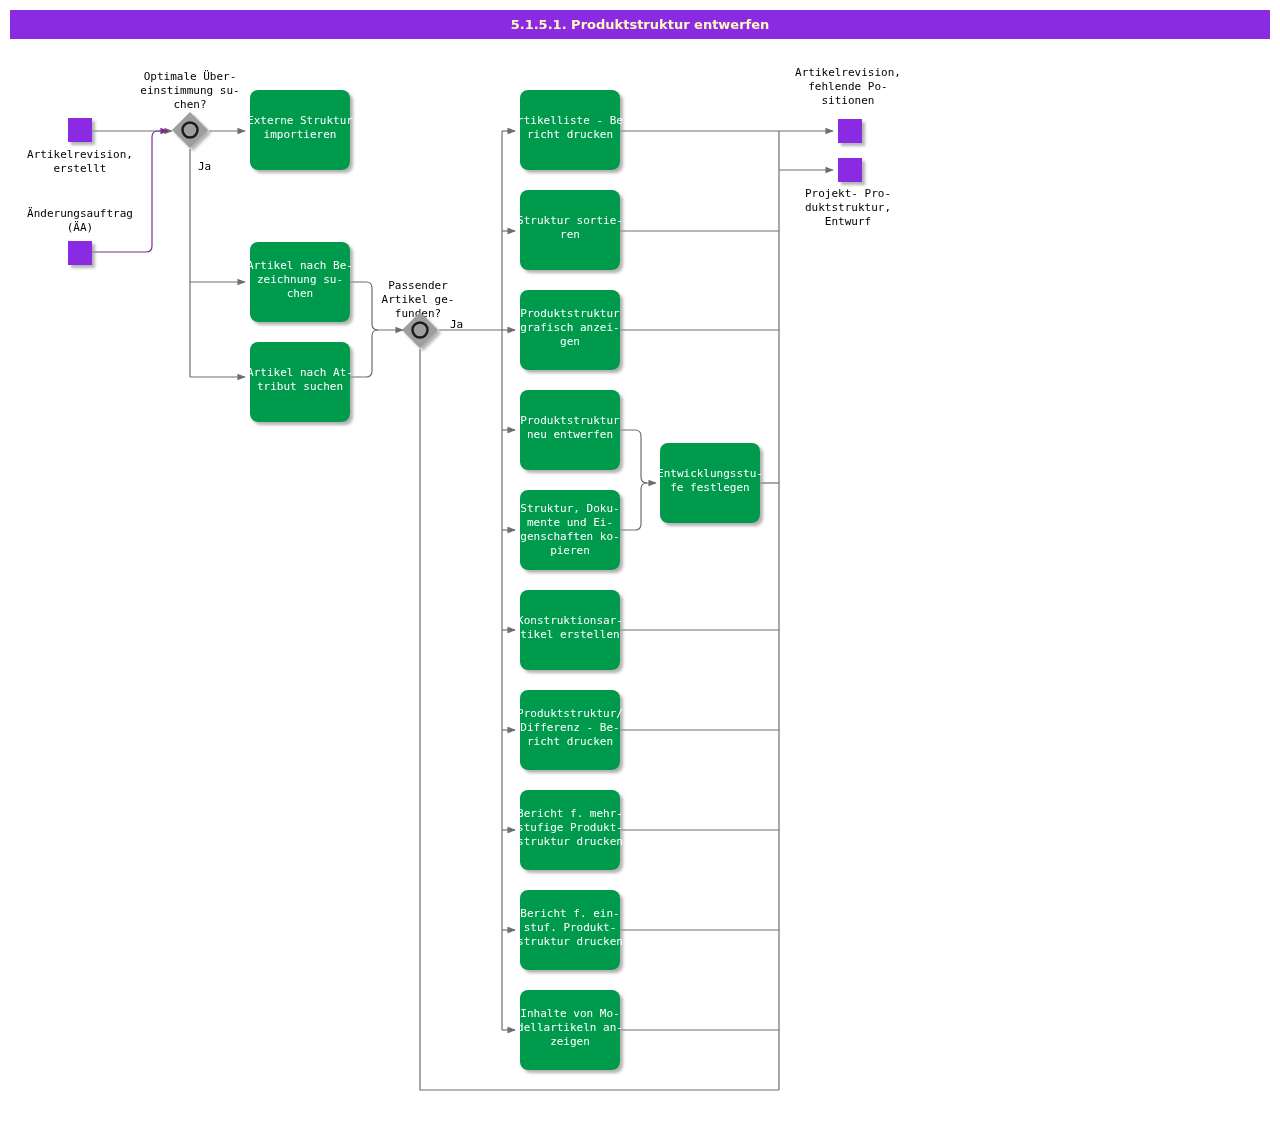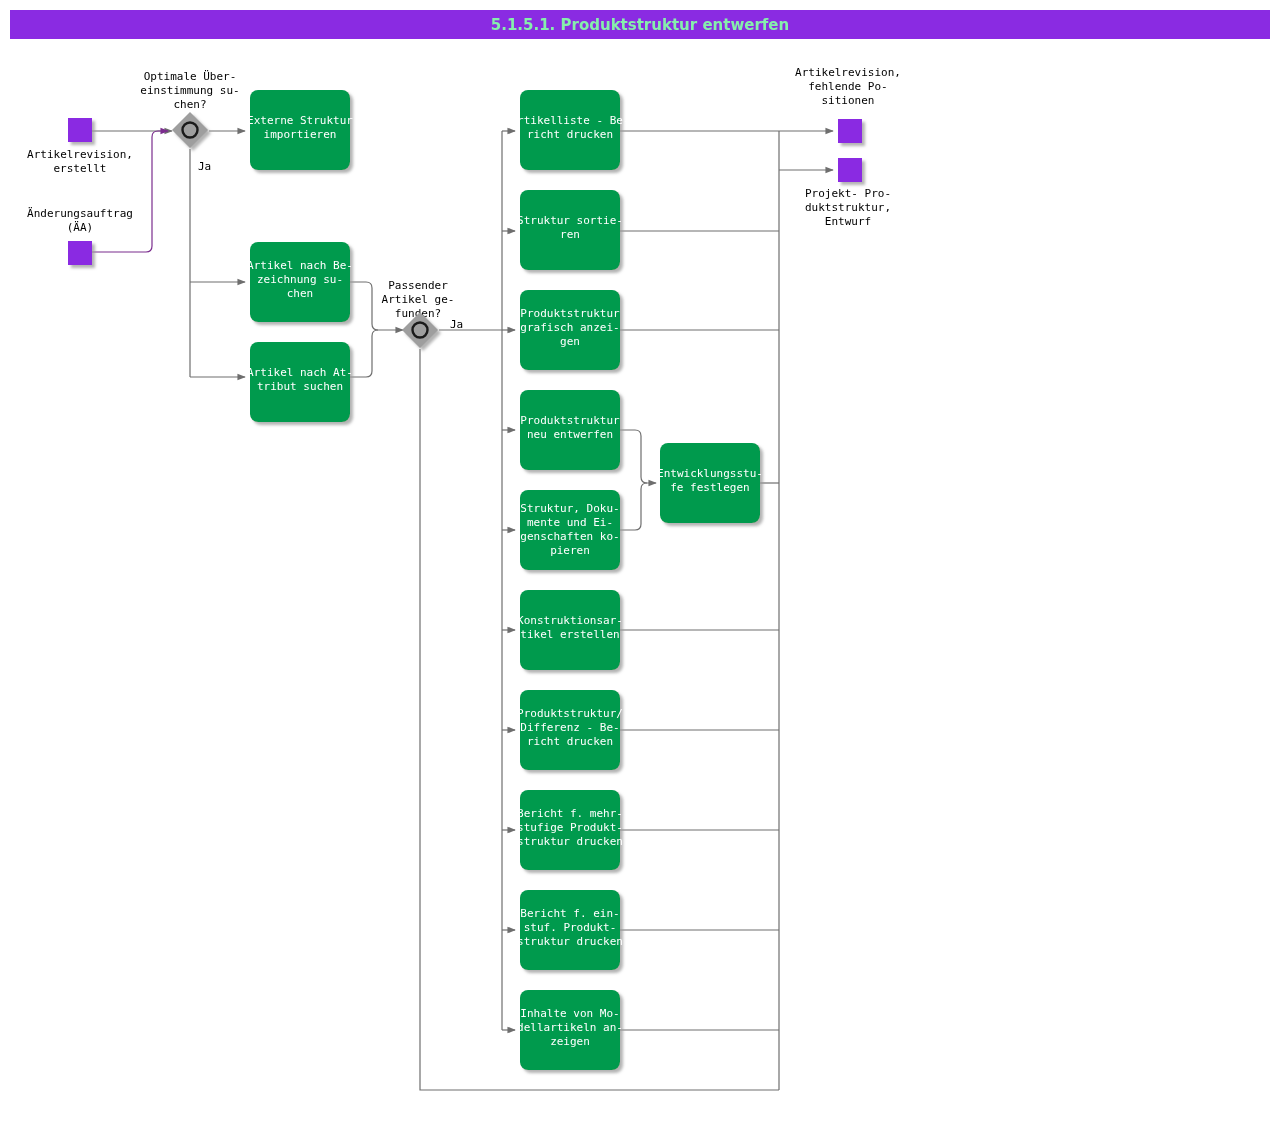--- a/index.html
+++ b/index.html
@@ -14,24 +14,24 @@
     overflow: hidden;
     position: relative;
   }
   #titlebar {
     position: absolute;
     left: 10px;
     top: 10px;
     width: 1260px;
     height: 29px;
     background: #8A2BE2;
-    color: #86efac;
+    color: #fef9c3;
     font-family: "DejaVu Sans", "Liberation Sans", sans-serif;
     font-weight: bold;
-    font-size: 15px;
+    font-size: 13px;
     display: flex;
     align-items: center;
     justify-content: center;
     letter-spacing: 0px;
     box-sizing: border-box;
   }
   #canvas {
     position: absolute;
     left: 0;
     top: 0;

